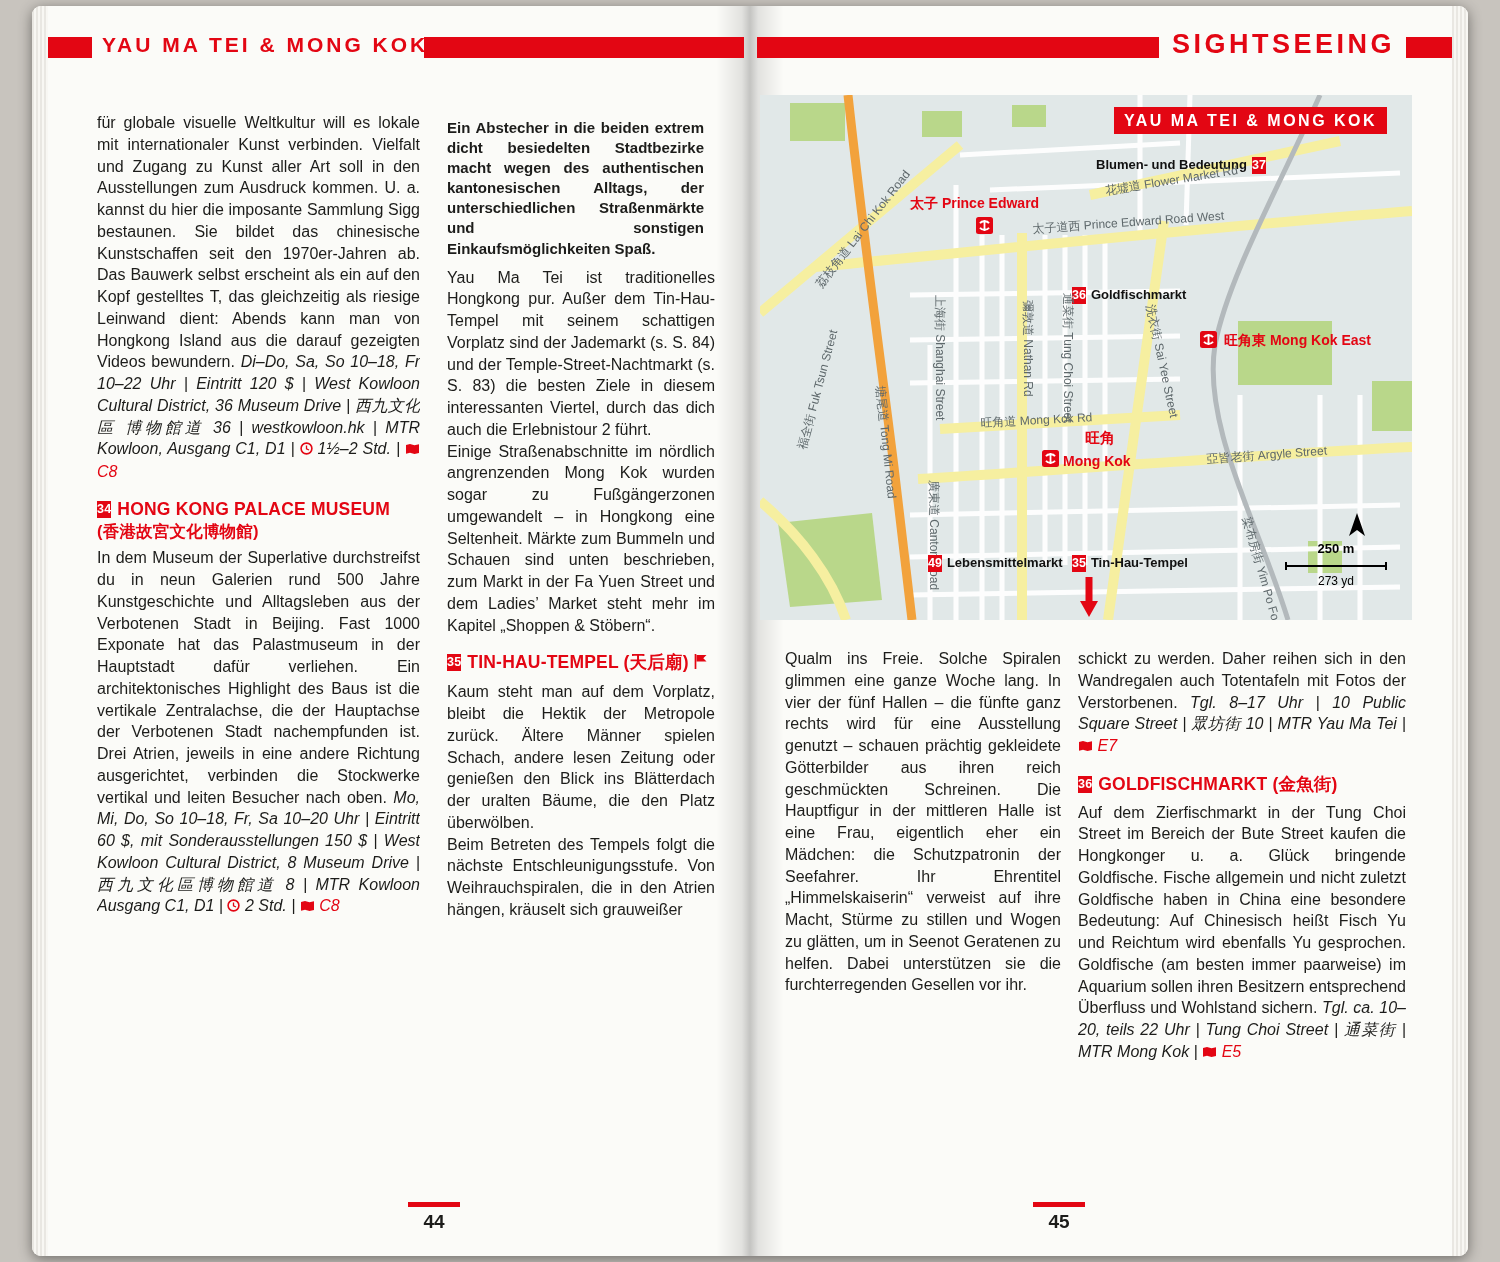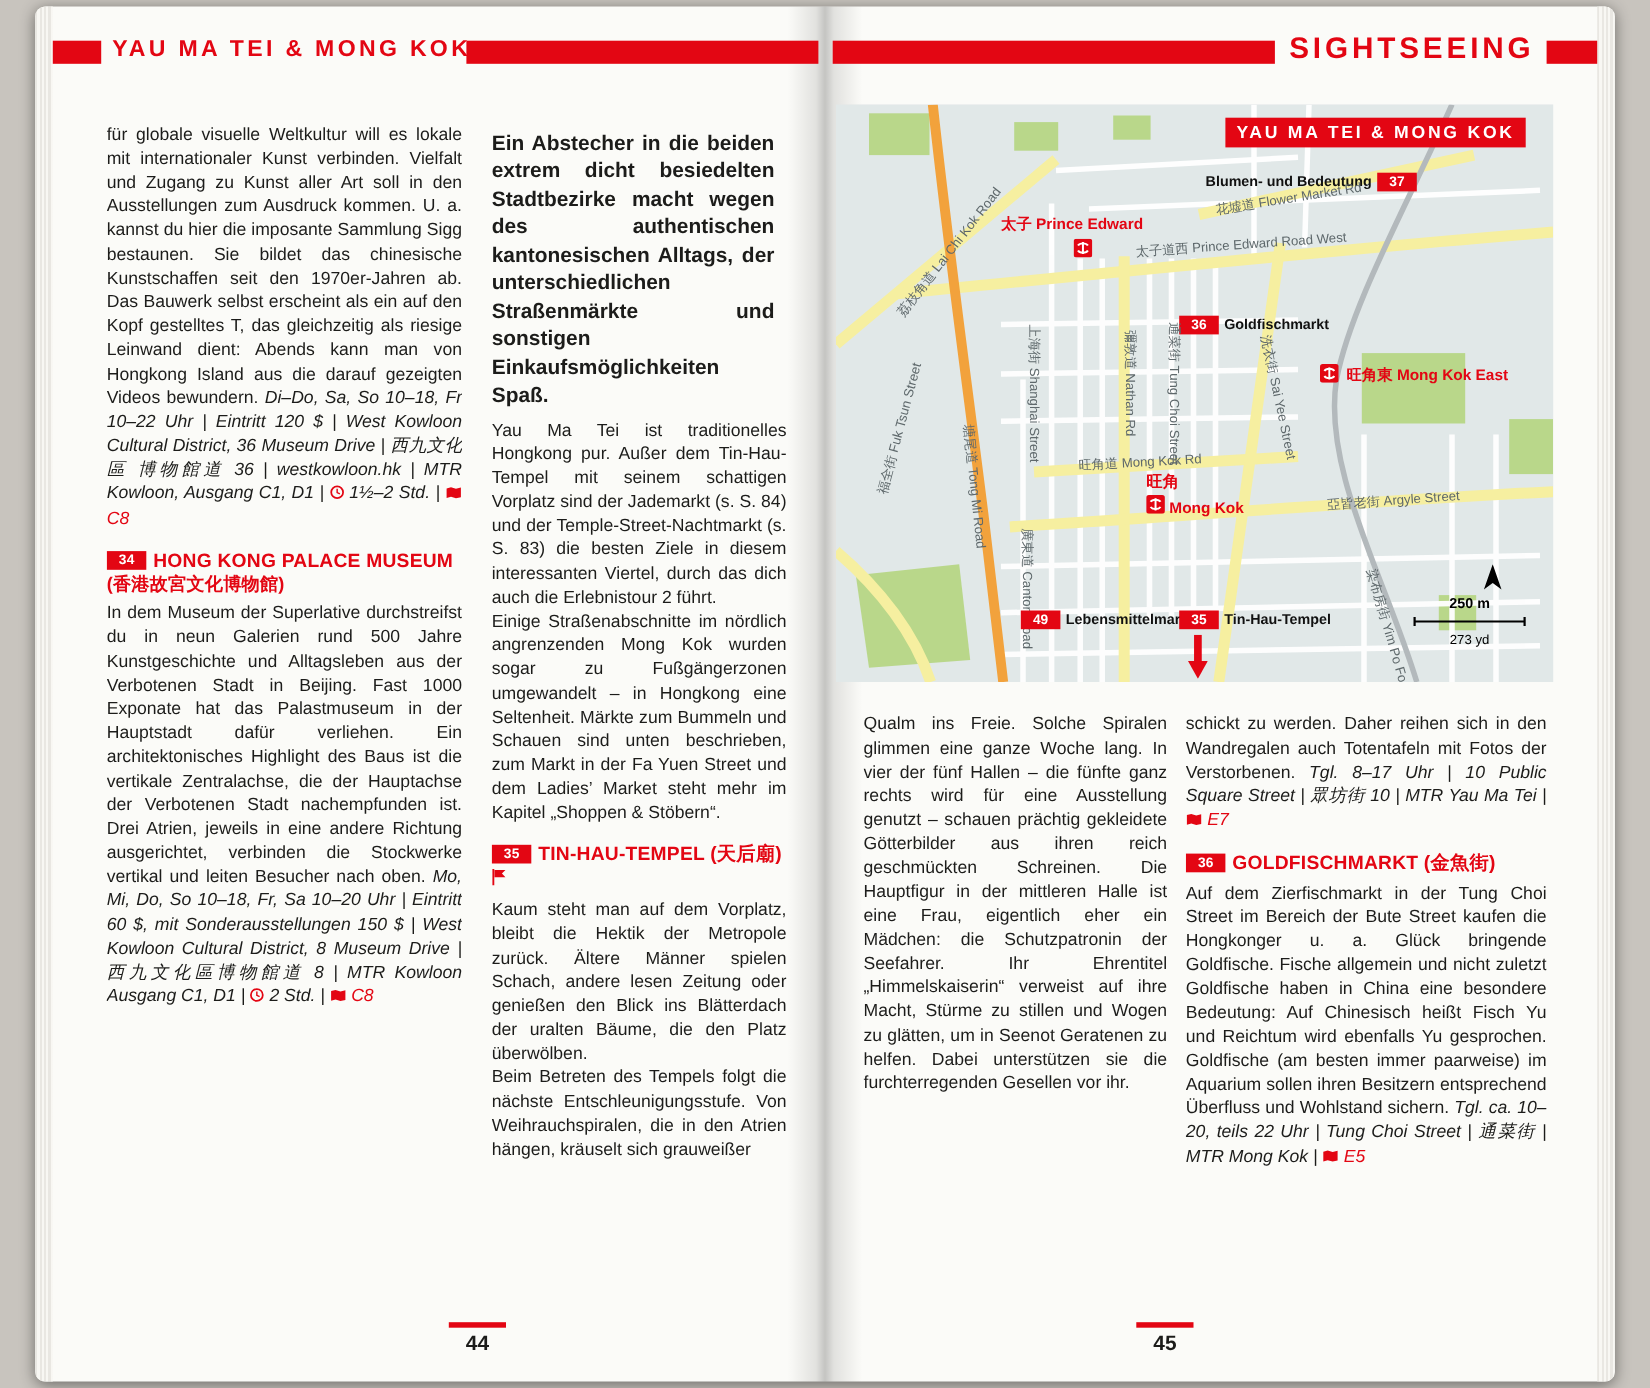--- a/index.html
+++ b/index.html
@@ -37,27 +37,27 @@
   .body-text{font-size:16px;line-height:1.36;text-align:justify;margin:0;}
   .body-text + .body-text{margin-top:0;}
   .it{font-style:italic;}
   .poi-head{
     margin:16px 0 6px 0;color:#e30613;font-weight:bold;
     font-size:17.5px;line-height:1.25;letter-spacing:.2px;
   }
   .poi-head .cn{display:block;font-size:16.5px;}
   .badge{
     display:inline-block;background:#e30613;color:#fff;font-weight:bold;
-    font-size:12.5px;line-height:15px;padding:1px 11px;margin-right:6px;
+    font-size:12.5px;line-height:15px;padding:1px 0;margin-right:6px;
     vertical-align:2px;font-style:normal;
   }
   .feature-title{color:#e30613;font-weight:800;line-height:1.28;}
   .feature-title div{white-space:nowrap;font-size:38px;letter-spacing:1px;}
   .feature-title .cnline{font-size:37px;letter-spacing:0;}
-  .intro{font-weight:bold;font-size:19px;line-height:1.34;margin:16px 11px 8px 0;text-align:justify;}
+  .intro{font-weight:bold;font-size:15px;line-height:1.34;margin:16px 11px 8px 0;text-align:justify;}
   .icon{display:inline-block;vertical-align:-1px;}
   .pagenum{position:absolute;z-index:3;width:56px;text-align:center;}
   .pagenum .bar{width:52px;height:5px;background:#e30613;margin:0 auto 4px auto;}
   .pagenum .num{font-weight:bold;font-size:19px;}
   
   .map{
     position:absolute;left:760px;top:95px;width:652px;height:525px;z-index:3;
     background:#e1e8e8;overflow:hidden;
   }
   .map-banner{
@@ -238,21 +238,21 @@
   <div class="mlabel station" style="left:464px;top:237px;">旺角東 Mong Kok East</div>
 
   <div class="mlabel street" style="left:188px;top:200px;transform:rotate(90deg);transform-origin:0 0;">上海街 Shanghai Street</div>
   <div class="mlabel street" style="left:276px;top:205px;transform:rotate(90deg);transform-origin:0 0;">彌敦道 Nathan Rd</div>
   <div class="mlabel street" style="left:316px;top:198px;transform:rotate(90deg);transform-origin:0 0;">通菜街 Tung Choi Street</div>
   <div class="mlabel street" style="left:398px;top:208px;transform:rotate(78deg);transform-origin:0 0;">洗衣街 Sai Yee Street</div>
   <div class="mlabel street" style="left:128px;top:290px;transform:rotate(84deg);transform-origin:0 0;">塘尾道 Tong Mi Road</div>
   <div class="mlabel street" style="left:220px;top:320px;transform:rotate(-3deg);transform-origin:0 0;">旺角道 Mong Kok Rd</div>
 
   <div class="mlabel" style="left:282px;top:334px;">
-    <div class="station" style="font-size:15px;">旺角</div>
+    <div class="station" style="font-size:15px;margin-left:43px;">旺角</div>
     <div style="display:flex;align-items:center;gap:4px;margin-top:2px;">
       <span><svg width="17" height="17" viewBox="0 0 17 17">
             <rect width="17" height="17" rx="2.5" fill="#e30613"></rect>
             <g stroke="#fff" stroke-width="1.8" fill="none">
               <path d="M4,6.2 C5.5,3.6 11.5,3.6 13,6.2"></path>
               <path d="M4,10.8 C5.5,13.4 11.5,13.4 13,10.8"></path>
               <line x1="8.5" y1="3" x2="8.5" y2="14"></line>
             </g>
           </svg></span>
       <span class="station">Mong Kok</span>

